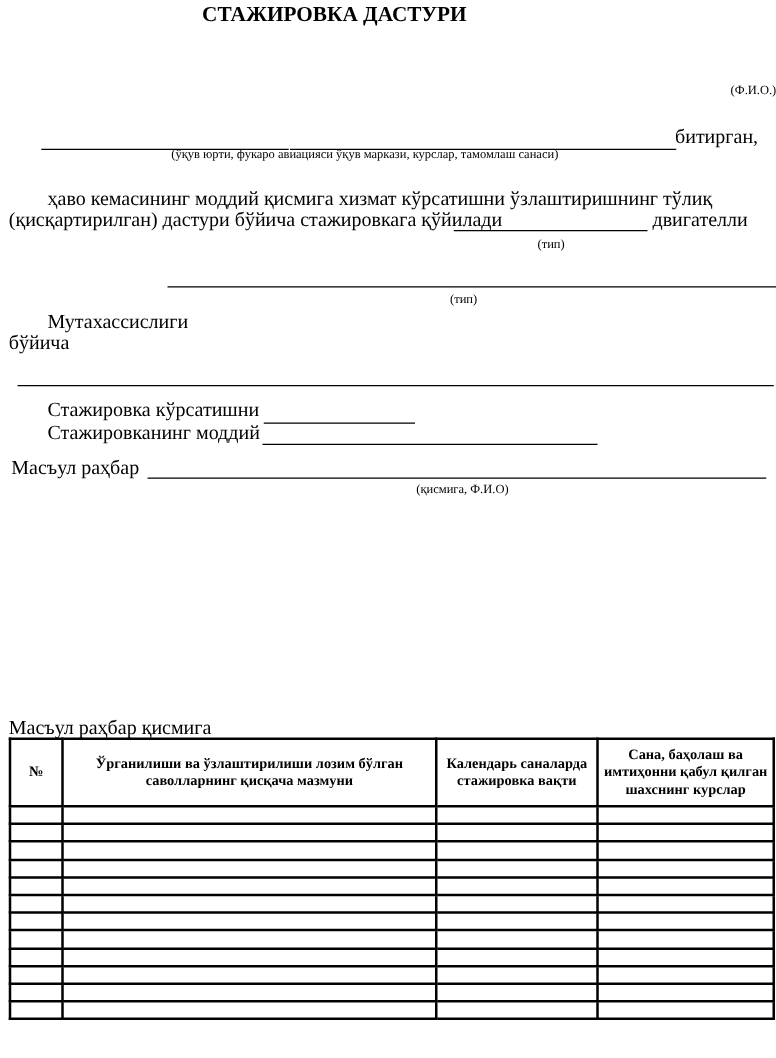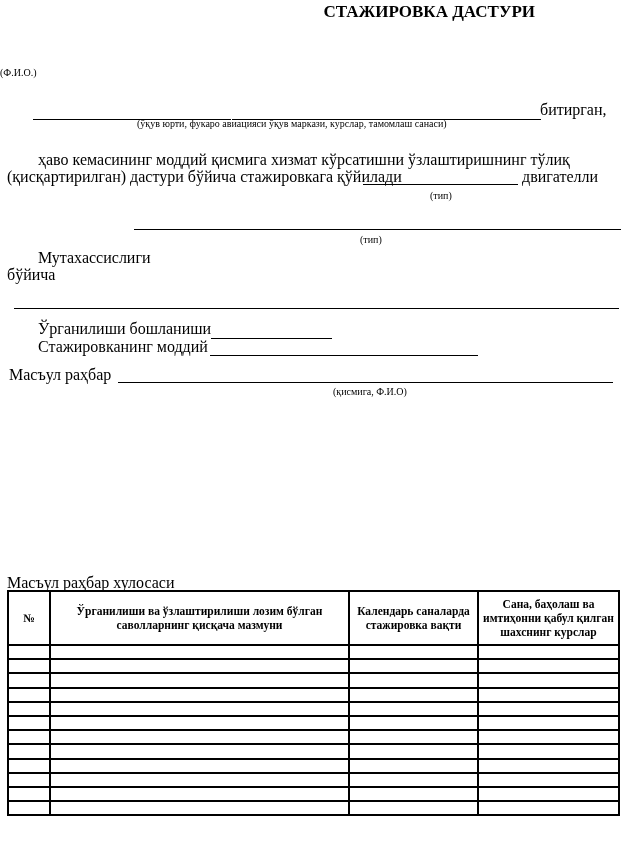--- a/index.html
+++ b/index.html
@@ -4,21 +4,21 @@
   <style>
     html, body { margin: 0; padding: 0; background: #ffffff; }
     body {
       width: 621px; height: 846px; position: relative; overflow: hidden;
       font-family: "Liberation Serif", serif; color: #000000;
     }
     .abs { position: absolute; white-space: nowrap; }
     .t14 { font-size: 16px; line-height: 16px; }
     .t10 { font-size: 10px; line-height: 12px; }
     .field { position: absolute; height: 14px; border-bottom: 1px solid #000; }
-    #title { left: 0; width: 535px; top: 2px; text-align: right; font-size: 17px; font-weight: bold; line-height: 20px; }
+    #title { left: 0; width: 535px; top: 2px; text-align: center; font-size: 17px; font-weight: bold; line-height: 20px; }
     table.grid {
       position: absolute; left: 7px; top: 590px; width: 611px;
       border-collapse: collapse; table-layout: fixed;
     }
     table.grid td, table.grid th {
       border: 2px solid #000; padding: 0; font-family: "Liberation Serif", serif;
     }
     table.grid th {
       font-size: 11.5px; font-weight: bold; line-height: 14px; height: 52px;
       text-align: center; vertical-align: middle;
@@ -28,50 +28,50 @@
       width: 100%; height: 100%; border: none; background: transparent; outline: none; padding: 0; display: block;
       font-family: "Liberation Serif", serif; font-size: 11px;
     }
   </style>
 </head>
 <body>
 
 <div id="title" class="abs">СТАЖИРОВКА ДАСТУРИ</div>
 
 <input class="field" style="left: 200px; top: 52px; width: 220px; border: none;" value="">
-<div class="abs t10" style="left:0; width:621px; text-align:left; top:67px;">(Ф.И.О.)</div>
+<div class="abs t10" style="left:0; width:621px; text-align:right; top:67px;">(Ф.И.О.)</div>
 
 <input class="field" style="left: 33px; top: 103px; width: 194px; border-top: none; border-right: none; border-left: none; border-image: initial; border-bottom: 1px solid rgb(0, 0, 0); background: transparent;" value="">
 <input class="field" style="left: 232px; top: 103px; width: 305px; border-top: none; border-right: none; border-left: none; border-image: initial; border-bottom: 1px solid rgb(0, 0, 0); background: transparent;" value="">
 <div class="abs t14" style="left:540px; top:102px;">битирган,</div>
 <div class="abs t10" style="left:137px; top:118px;">(ўқув юрти, фукаро авиацияси ўқув маркази, курслар, тамомлаш санаси)</div>
 
 <div class="abs t14" style="left:38px; top:152px;">ҳаво кемасининг моддий қисмига хизмат кўрсатишни ўзлаштиришнинг тўлиқ</div>
 <div class="abs t14" style="left:7px; top:169px;">(қисқартирилган) дастури бўйича стажировкага қўйилади</div>
 <input class="field" style="left: 363px; top: 168px; width: 151px; border-top: none; border-right: none; border-left: none; border-image: initial; border-bottom: 1px solid rgb(0, 0, 0); background: transparent;" value="">
 <div class="abs t14" style="left:522px; top:169px;">двигателли</div>
 <div class="abs t10" style="left:430px; top:190px;">(тип)</div>
 
 <input class="field" style="left: 134px; top: 213px; width: 486px; border-top: none; border-right: none; border-left: none; border-image: initial; border-bottom: 1px solid rgb(0, 0, 0); background: transparent;" value="">
 <div class="abs t10" style="left:360px; top:234px;">(тип)</div>
 
 <div class="abs t14" style="left:38px; top:250px;">Мутахассислиги</div>
 <div class="abs t14" style="left:7px; top:267px;">бўйича</div>
 <input class="field" style="left: 14px; top: 292px; width: 601px; border-top: none; border-right: none; border-left: none; border-image: initial; border-bottom: 1px solid rgb(0, 0, 0); background: transparent;" value="">
 
-<div class="abs t14" style="left:38px; top:321px;">Ўрганилиши бошланиши</div>
+<div class="abs t14" style="left:38px; top:321px;">Стажировка кўрсатишни</div>
 <input class="field" style="left: 211px; top: 322px; width: 117px; border-top: none; border-right: none; border-left: none; border-image: initial; border-bottom: 1px solid rgb(0, 0, 0); background: transparent;" value="">
 <div class="abs t14" style="left:38px; top:339px;">Стажировканинг моддий</div>
 <input class="field" style="left: 210px; top: 339px; width: 264px; border-top: none; border-right: none; border-left: none; border-image: initial; border-bottom: 1px solid rgb(0, 0, 0); background: transparent;" value="">
 
 <div class="abs t14" style="left:9px; top:367px;">Масъул раҳбар</div>
 <input class="field" style="left: 118px; top: 366px; width: 491px; border-top: none; border-right: none; border-left: none; border-image: initial; border-bottom: 1px solid rgb(0, 0, 0); background: transparent;" value="">
 <div class="abs t10" style="left:333px; top:386px;">(қисмига, Ф.И.О)</div>
 
-<div class="abs t14" style="left:7px; top:575px;">Масъул раҳбар хулосаси</div>
+<div class="abs t14" style="left:7px; top:575px;">Масъул раҳбар қисмига</div>
 <input class="field" style="left: 162px; top: 575px; width: 416px; border-top: none; border-right: none; border-left: none; border-image: initial; border-bottom: 1px solid rgb(0, 0, 0); background: transparent;" value="">
 
 <table class="grid">
   <colgroup>
     <col style="width:42px">
     <col style="width:299px">
     <col style="width:129px">
     <col style="width:141px">
   </colgroup>
   <thead>

